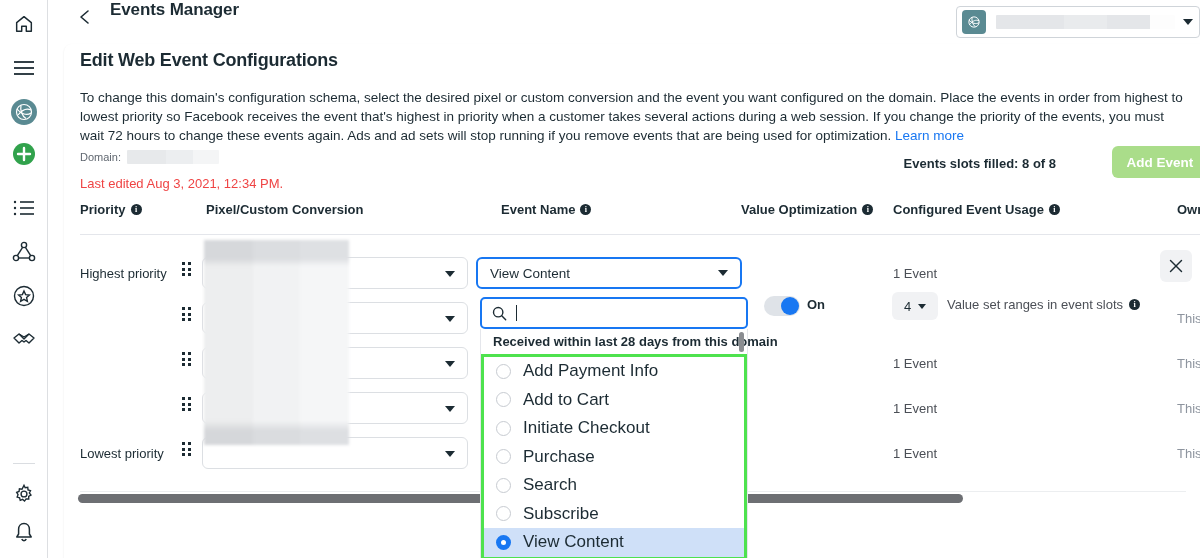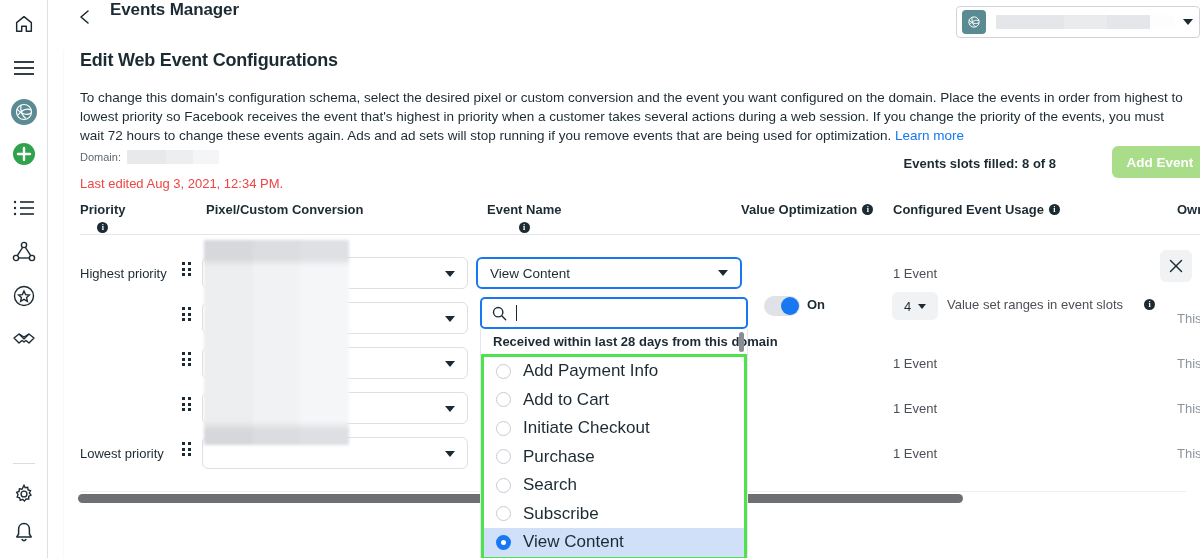--- a/index.html
+++ b/index.html
@@ -232,21 +232,21 @@
     background: #f1f2f4; cursor: pointer;
     display: flex; align-items: center; justify-content: center; gap: 7px;
     font-size: 13px; color: #1c2b33;
   }
   #value-count-select .caret-down {
     border-left-width: 4px; border-right-width: 4px; border-top-width: 5px;
   }
   #value-ranges-text {
     position: absolute; left: 883px; top: 253px;
     font-size: 13px; color: #4b4f56;
-    display: flex; align-items: center; gap: 21px;
+    display: flex; align-items: center; gap: 6px;
   }
 
   
   #hscroll-track {
     position: absolute; left: 16px; top: 447px;
     width: 1106px; height: 1px; background: #eceef0;
   }
   #hscroll-thumb {
     position: absolute; left: 14px; top: 450px;
     width: 885px; height: 9px;
@@ -430,28 +430,28 @@
     <span id="domain-label">Domain:</span>
     <span id="domain-blur"></span>
   </div>
 
   <div id="last-edited">Last edited Aug 3, 2021, 12:34 PM.</div>
 
   <div id="slots-filled">Events slots filled: 8 of 8</div>
   <button id="add-event-btn">Add Event</button>
 
   <div id="table-header">
-    <div class="col-head" style="left:16px;flex-direction:column;">
+    <div class="col-head" style="left:16px;">
       <span>Priority</span>
       <span class="info-dot">i</span>
     </div>
     <div class="col-head" style="left:142px;">
       <span>Pixel/Custom Conversion</span>
     </div>
-    <div class="col-head" style="left:423px;flex-direction:column;">
+    <div class="col-head" style="left:437px;">
       <span>Event Name</span>
       <span class="info-dot">i</span>
     </div>
     <div class="col-head" style="left:677px;justify-content:space-between;">
       <span>Value Optimization</span>
       <span class="info-dot">i</span>
     </div>
     <div class="col-head" style="left:829px;">
       <span>Configured Event Usage</span>
       <span class="info-dot">i</span>

